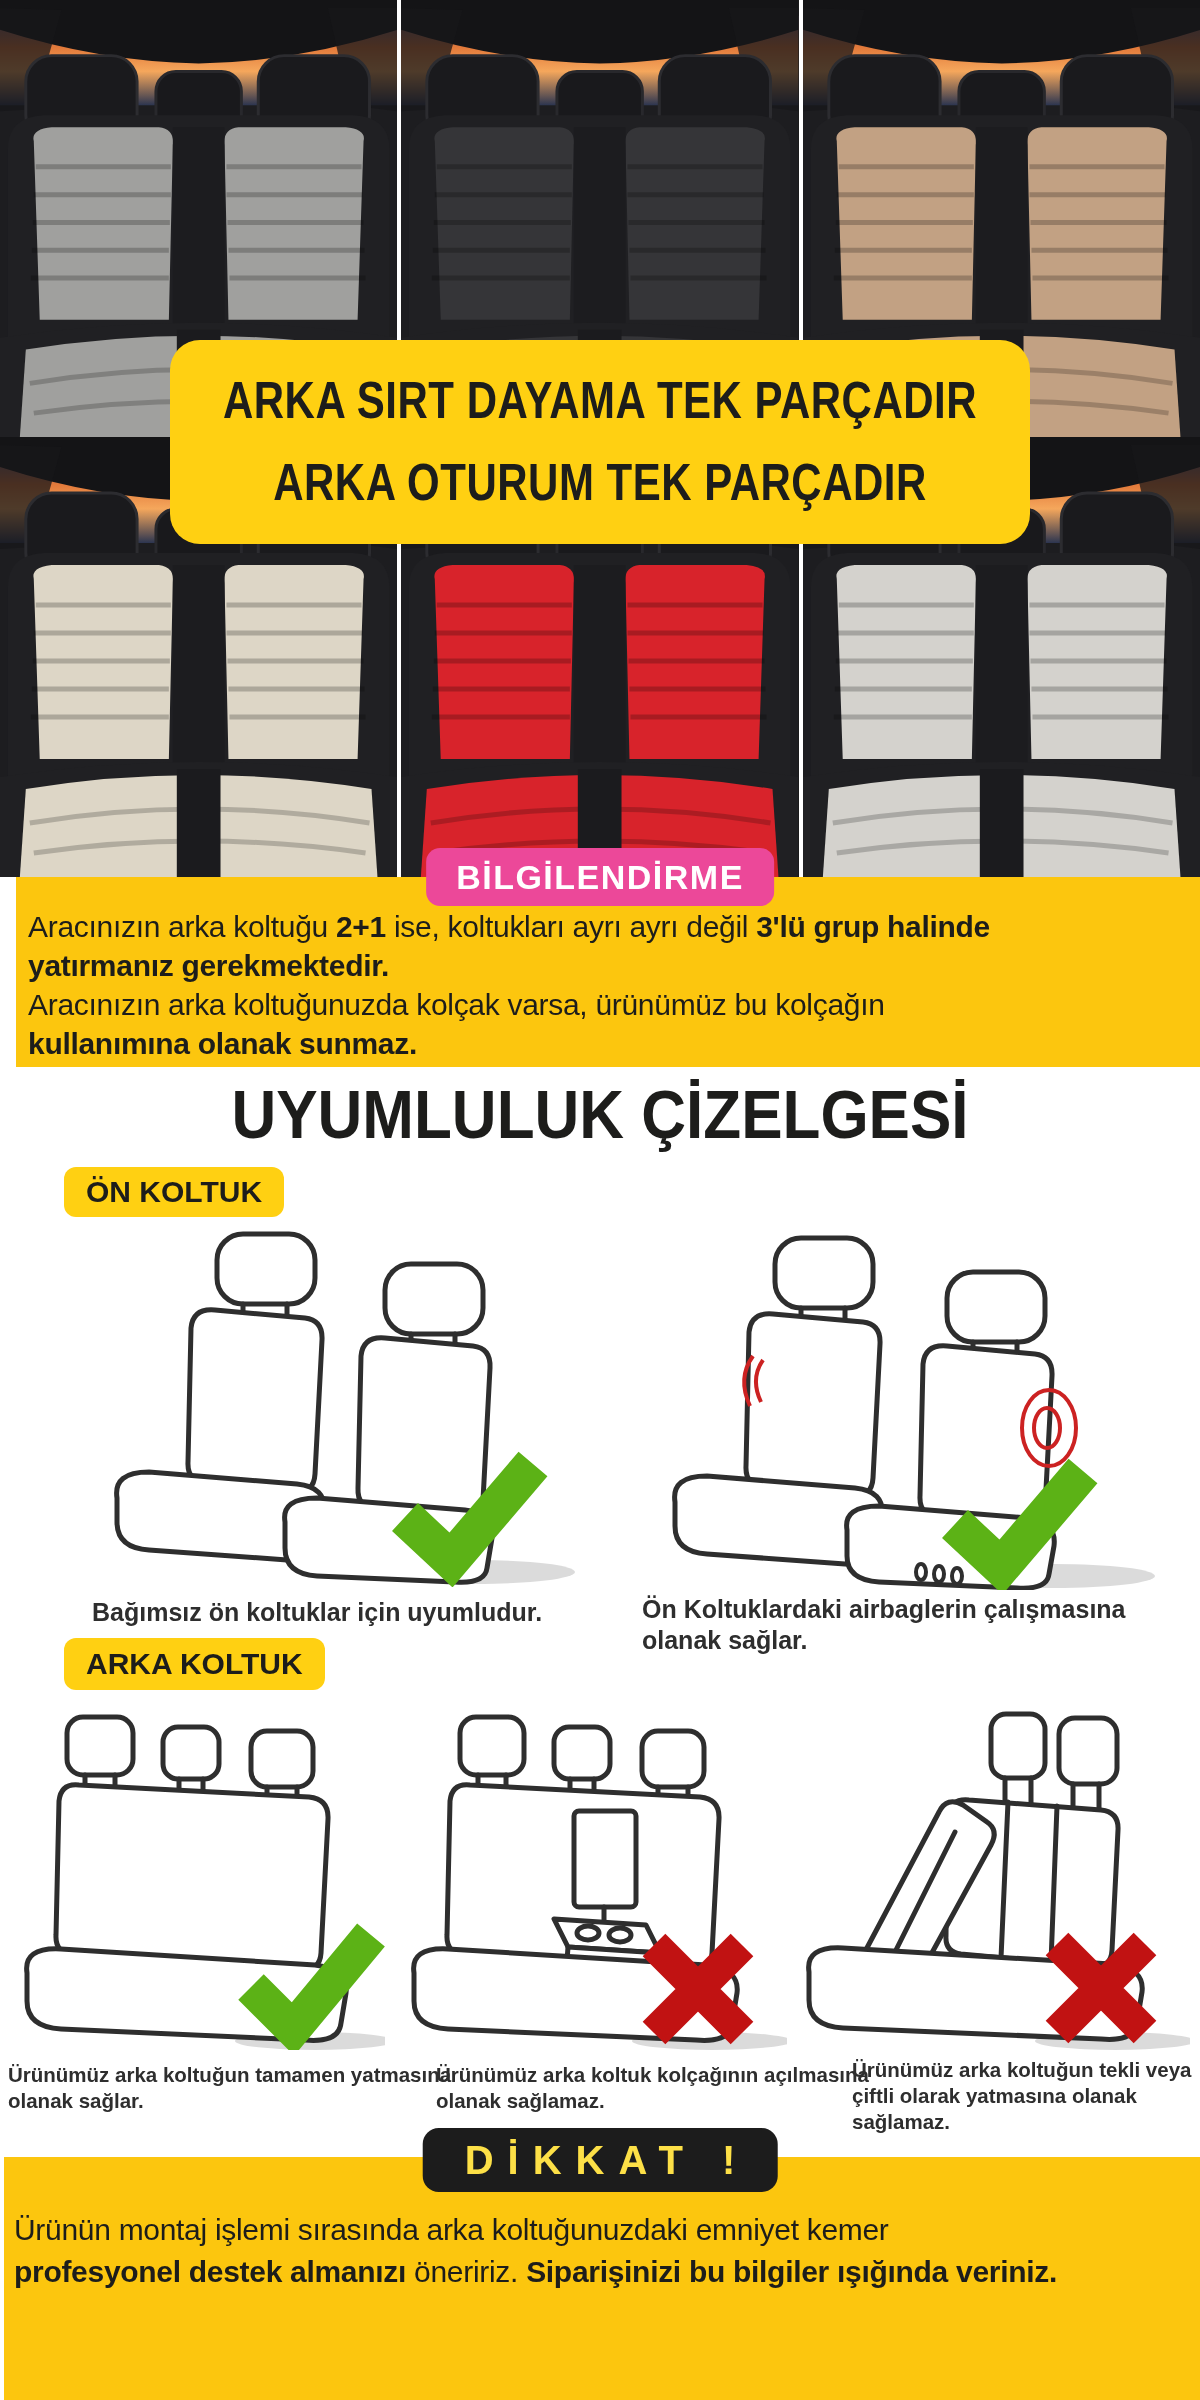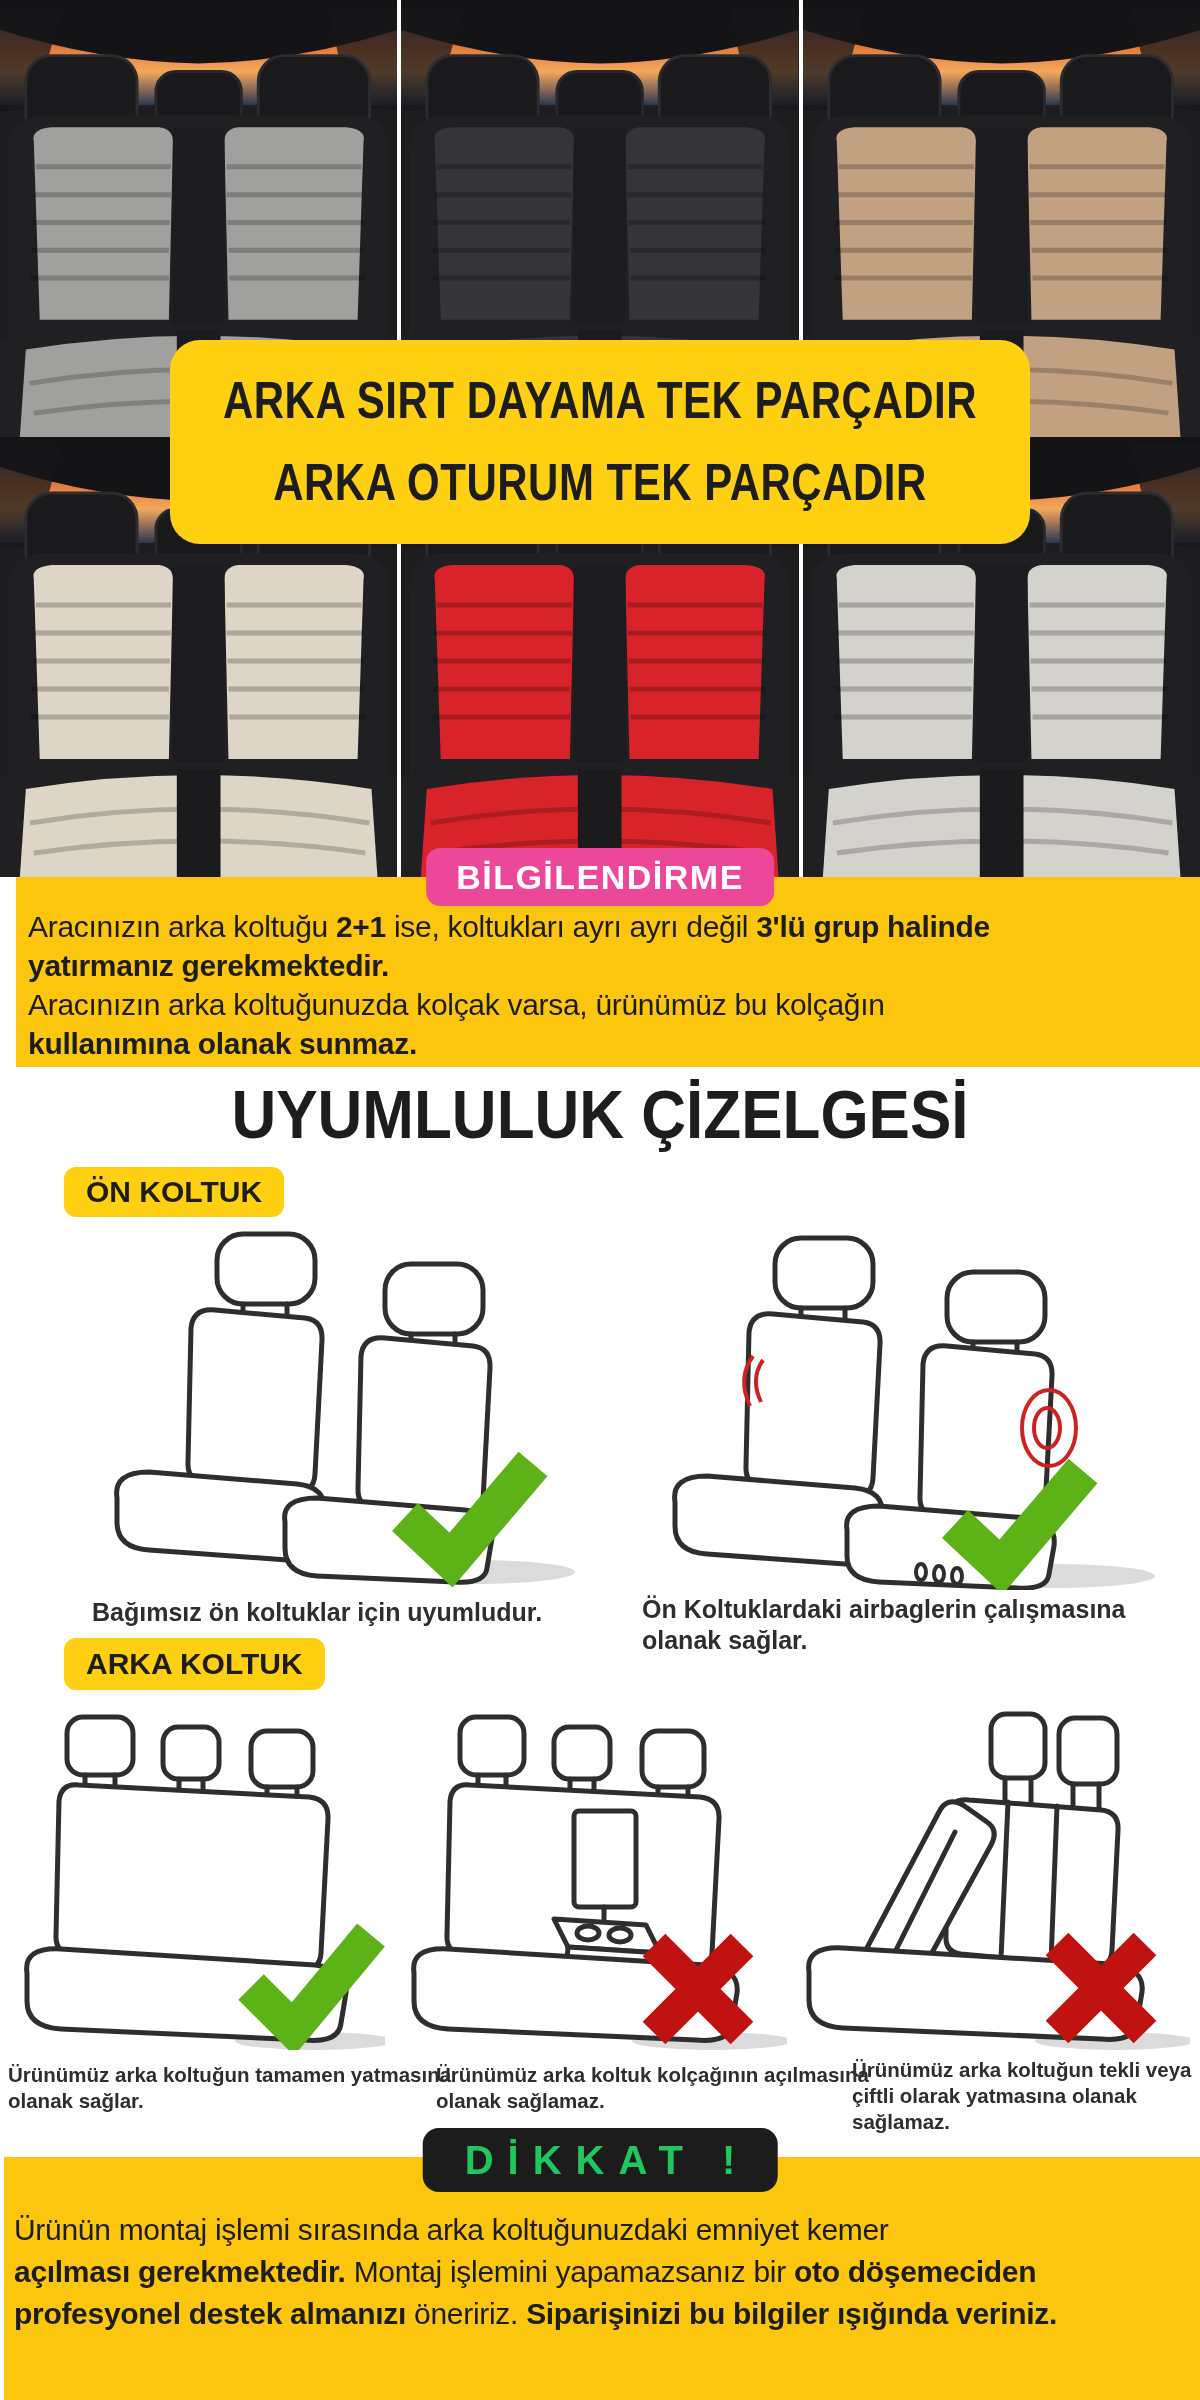--- a/index.html
+++ b/index.html
@@ -46,21 +46,21 @@
   .cap-front{font-size:25px;line-height:31px;}
   .cap-rear{font-size:20.5px;line-height:26px;}
   #cap-f1{left:92px;top:1597px;}
   #cap-f2{left:642px;top:1594px;}
   #cap-r1{left:8px;top:2062px;}
   #cap-r2{left:436px;top:2062px;}
   #cap-r3{left:852px;top:2057px;}
 
   
   .warn-badge{position:absolute;top:2128px;left:50%;transform:translateX(-50%);z-index:4;
-          background:#1c1c1c;color:#22c55e;font-size:40px;font-weight:700;letter-spacing:14px;
+          background:#1c1c1c;color:#fde047;font-size:40px;font-weight:700;letter-spacing:14px;
           height:64px;line-height:64px;padding:0 28px 0 42px;border-radius:16px;white-space:nowrap;}
 
   
   .warn-section{position:absolute;left:4px;top:2157px;width:1200px;height:243px;background:#fcc60e;
           padding:52px 4px 0 10px;box-sizing:border-box;font-size:30px;line-height:42px;
           letter-spacing:-.3px;white-space:nowrap;}
   .hidden-defs{position:absolute;width:0;height:0;overflow:hidden;}
 </style>
 </head>
 <body>
@@ -271,17 +271,16 @@
       <div><span>olanak sağlamaz.</span></div>
     </div>
   <div class="caption cap-rear" id="cap-r3">
       <div><span>Ürünümüz arka koltuğun tekli veya</span></div>
       <div><span>çiftli  olarak yatmasına olanak sağlamaz.</span></div>
     </div>
 
   <div class="warn-badge">DİKKAT !</div>
   <div class="warn-section">
       <div><span>Ürünün montaj işlemi sırasında arka koltuğunuzdaki emniyet kemer</span></div>
-      <div><span class="b">açılması gerekmektedir.</span><span> Montaj işlemini yapamazsanız bir </span><span class="b">oto döşemeciden</span></div>
       <div><span class="b">profesyonel destek almanızı</span><span> öneririz. </span><span class="b">Siparişinizi bu bilgiler ışığında veriniz.</span></div>
     </div>
 
 </div>
 
 </body></html>

